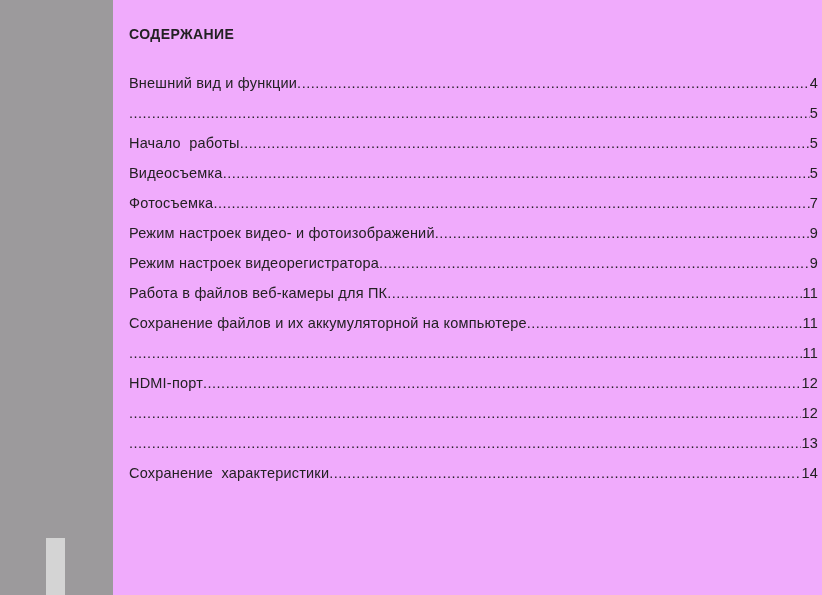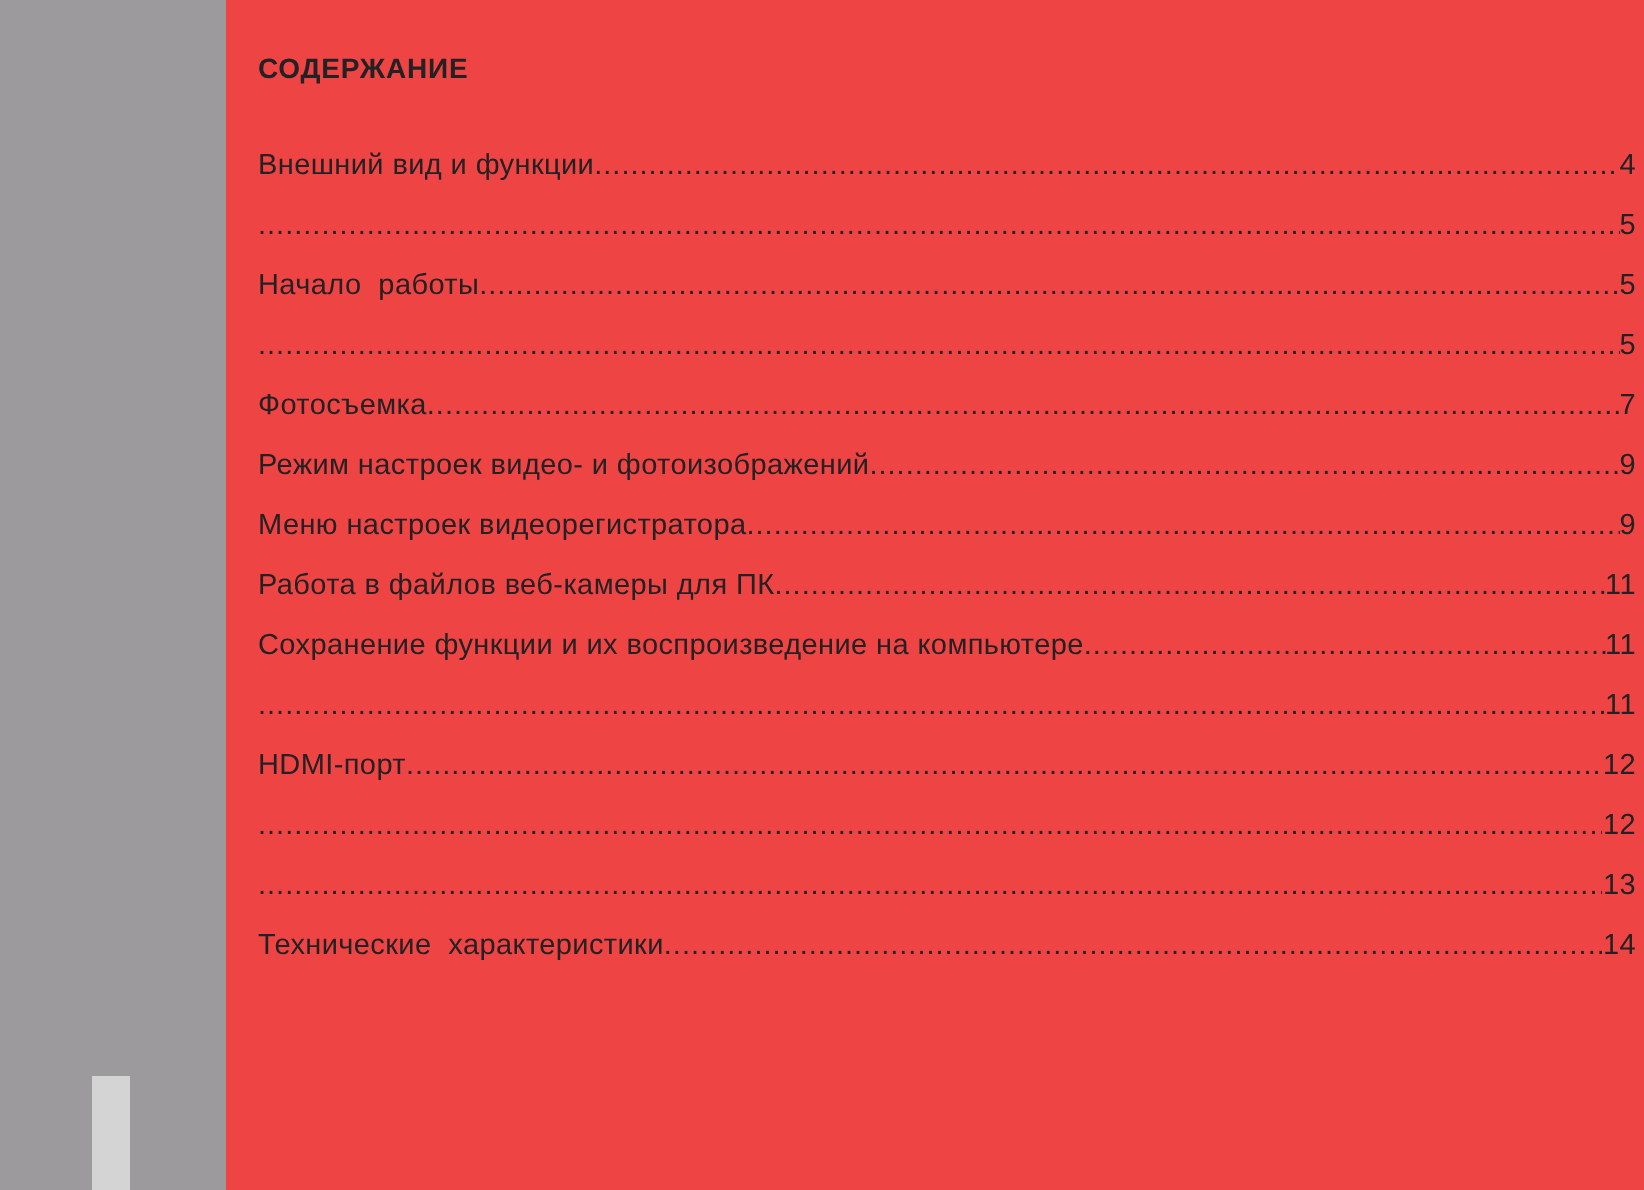--- a/index.html
+++ b/index.html
@@ -9,21 +9,21 @@
     height: 595px;
     background: #ffffff;
     font-family: "Liberation Sans", sans-serif;
     color: #232123;
     overflow: hidden;
   }
   .page {
     position: relative;
     width: 822px;
     height: 595px;
-    background: #ef4444;
+    background: #f0abfc;
   }
   .sidebar {
     position: absolute;
     left: 0;
     top: 0;
     width: 113px;
     height: 595px;
     background: #9c9a9c;
   }
   .sidebar-accent {
@@ -94,45 +94,46 @@
       <div class="toc-row">
           <span class="dot-leader">............................................................................................................................................................................................................................................................................................................</span>
           <span class="toc-page">5</span>
       </div>
       <div class="toc-row">
         <span class="toc-label">Начало  работы</span>
           <span class="dot-leader">............................................................................................................................................................................................................................................................................................................</span>
           <span class="toc-page">5</span>
       </div>
       <div class="toc-row">
+        <span class="toc-label">Видеосъемка</span>
           <span class="dot-leader">............................................................................................................................................................................................................................................................................................................</span>
           <span class="toc-page">5</span>
       </div>
       <div class="toc-row">
         <span class="toc-label">Фотосъемка</span>
           <span class="dot-leader">............................................................................................................................................................................................................................................................................................................</span>
           <span class="toc-page">7</span>
       </div>
       <div class="toc-row">
         <span class="toc-label">Режим настроек видео- и фотоизображений</span>
           <span class="dot-leader">............................................................................................................................................................................................................................................................................................................</span>
           <span class="toc-page">9</span>
       </div>
       <div class="toc-row">
-        <span class="toc-label">Меню настроек видеорегистратора</span>
+        <span class="toc-label">Режим настроек видеорегистратора</span>
           <span class="dot-leader">............................................................................................................................................................................................................................................................................................................</span>
           <span class="toc-page">9</span>
       </div>
       <div class="toc-row">
         <span class="toc-label">Работа в файлов веб-камеры для ПК</span>
           <span class="dot-leader">............................................................................................................................................................................................................................................................................................................</span>
           <span class="toc-page">11</span>
       </div>
       <div class="toc-row">
-        <span class="toc-label">Сохранение функции и их воспроизведение на компьютере</span>
+        <span class="toc-label">Сохранение файлов и их аккумуляторной на компьютере</span>
           <span class="dot-leader">............................................................................................................................................................................................................................................................................................................</span>
           <span class="toc-page">11</span>
       </div>
       <div class="toc-row">
           <span class="dot-leader">............................................................................................................................................................................................................................................................................................................</span>
           <span class="toc-page">11</span>
       </div>
       <div class="toc-row">
         <span class="toc-label">HDMI-порт</span>
           <span class="dot-leader">............................................................................................................................................................................................................................................................................................................</span>
@@ -140,20 +141,20 @@
       </div>
       <div class="toc-row">
           <span class="dot-leader">............................................................................................................................................................................................................................................................................................................</span>
           <span class="toc-page">12</span>
       </div>
       <div class="toc-row">
           <span class="dot-leader">............................................................................................................................................................................................................................................................................................................</span>
           <span class="toc-page">13</span>
       </div>
       <div class="toc-row">
-        <span class="toc-label">Технические  характеристики</span>
+        <span class="toc-label">Сохранение  характеристики</span>
           <span class="dot-leader">............................................................................................................................................................................................................................................................................................................</span>
           <span class="toc-page">14</span>
       </div>
     </div>
   </div>
 
 </div>
 
 </body></html>

